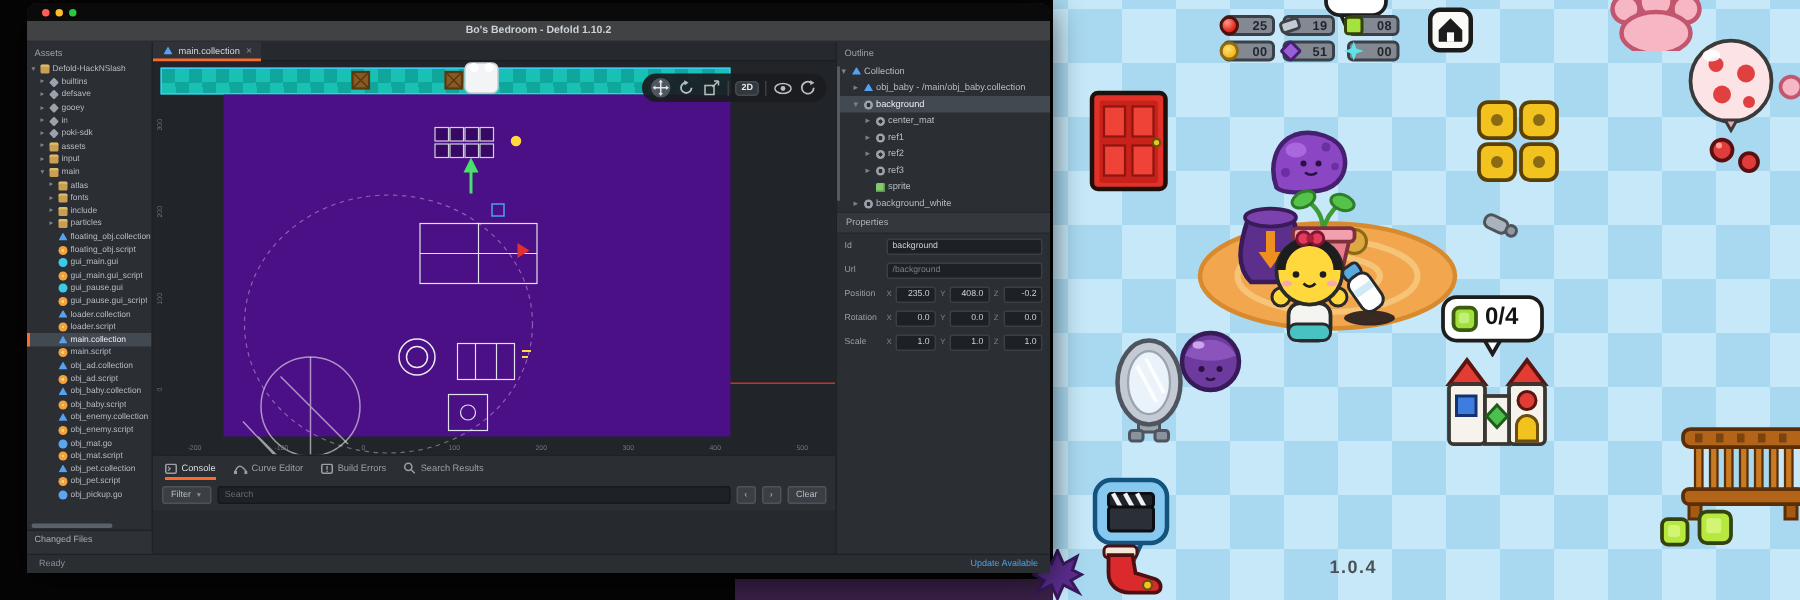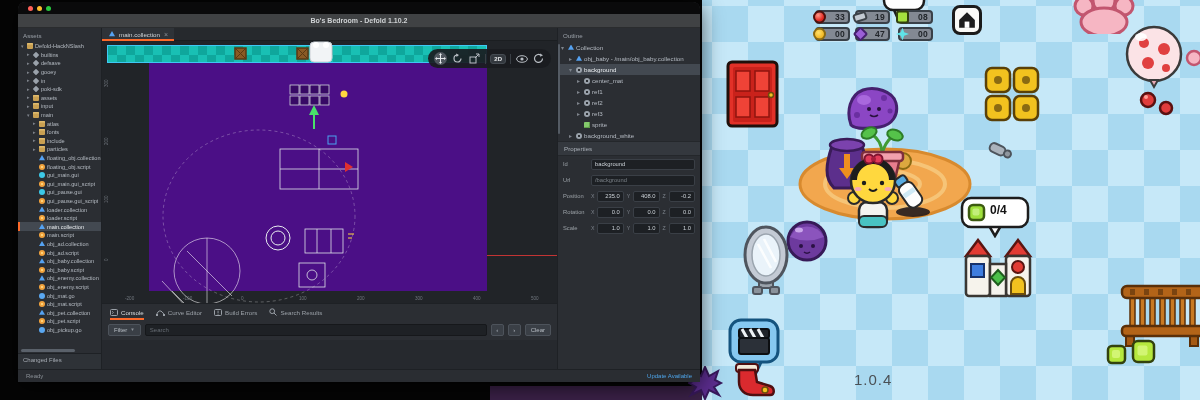--- a/index.html
+++ b/index.html
@@ -19,23 +19,23 @@
   .hicon { position:absolute; left:-4px; top:50%; transform:translateY(-50%); width:13px; height:13px; }
   .h-ball { background:radial-gradient(circle at 35% 30%, #ff9a8a, #e0271f 65%); border:2px solid #4f100c; border-radius:50%; }
   .h-bottle { width:14px; height:9px; background:#c3cad2; border:2px solid #3c4248; border-radius:3px; transform:translateY(-50%) rotate(-18deg); }
   .h-block { background:#a5e23e; border:2px solid #33420e; border-radius:3px; }
   .h-coin { background:radial-gradient(circle at 40% 35%, #ffe16b, #f2b722 70%); border:2px solid #8a6a12; border-radius:50%; }
   .h-gem { width:11px; height:11px; background:#9a5fd6; border:2px solid #45206e; border-radius:2px; transform:translateY(-50%) rotate(45deg); left:-2px; }
   .h-spark { background:#5fe3e8; clip-path:polygon(50% 0,63% 37%,100% 50%,63% 63%,50% 100%,37% 63%,0 50%,37% 37%); }
   .home-btn { position:absolute; left:250px; top:5px; width:30px; height:30px; background:#fafaf7;
     border:3px solid #1b1b1b; border-radius:8px; display:flex; align-items:center; justify-content:center; }
   .qbubble { position:absolute; left:258px; top:196px; width:72px; height:42px; }
-  .qbubble-text { position:absolute; left:30px; top:7px; font-size:12px; font-weight:bold; color:#141414; }
-  .version { position:absolute; left:152px; top:371px; width:64px; text-align:left;
-    font-size:15px; font-weight:normal; color:#4b5156; letter-spacing:1px; }
+  .qbubble-text { position:absolute; left:30px; top:7px; font-size:16px; font-weight:bold; color:#141414; }
+  .version { position:absolute; left:152px; top:371px; width:64px; text-align:right;
+    font-size:12px; font-weight:bold; color:#4b5156; letter-spacing:1px; }
 
   
   .purple-floor { position:absolute; left:490px; top:386px; width:212px; height:14px; background:#3b2148; }
 
   
   .window { position:absolute; left:18px; top:2px; width:682px; height:380px; background:#2c2f34;
     border-radius:7px 7px 0 0; box-shadow:0 4px 22px rgba(0,0,0,.7); overflow:hidden; color:#b8bec6; }
   .tbar-black { height:12px; background:#0a0a0b; display:flex; align-items:center; padding-left:10px; gap:4px; }
   .dot { width:5px; height:5px; border-radius:50%; }
   .titlebar { height:14px; background:#404244; border-bottom:1px solid #2a2c2e;
@@ -155,37 +155,37 @@
       <circle cx="24" cy="75" r="2" fill="#ff9f96"></circle>
     </svg>
 
     <svg class="gitem" style="left:482px;top:48px" width="20" height="20">
       <circle cx="10" cy="10" r="7" fill="#f6b6c3" stroke="#c2566f" stroke-width="2.5"></circle>
     </svg>
 
     <div id="hud">
         <div class="hud-pill" style="left: 113px; top: 10px;">
           <span class="hicon h-ball"></span>
-          <span class="hud-val">33</span>
+          <span class="hud-val">25</span>
         </div>
         <div class="hud-pill" style="left: 153px; top: 10px; align-items: center;">
           <span class="hicon h-bottle"></span>
           <span class="hud-val">19</span>
         </div>
         <div class="hud-pill" style="left: 196px; top: 10px; justify-content: flex-end;">
           <span class="hicon h-block"></span>
           <span class="hud-val">08</span>
         </div>
         <div class="hud-pill" style="left: 113px; top: 27px;">
           <span class="hicon h-coin"></span>
           <span class="hud-val">00</span>
         </div>
         <div class="hud-pill" style="left: 153px; top: 27px;">
           <span class="hicon h-gem"></span>
-          <span class="hud-val">47</span>
+          <span class="hud-val">51</span>
         </div>
         <div class="hud-pill" style="left: 196px; top: 27px;">
           <span class="hicon h-spark"></span>
           <span class="hud-val">00</span>
         </div>
       </div>
 
     <div class="home-btn">
       <svg width="22" height="22" viewBox="0 0 28 28">
         <path d="M4,14 L14,4 L24,14 L24,24 L4,24 Z" fill="#1d1d1d"></path>

